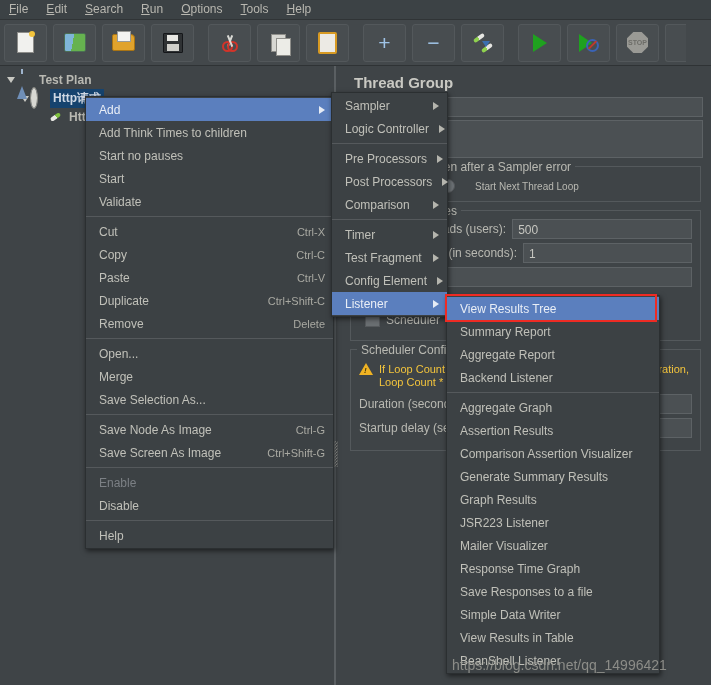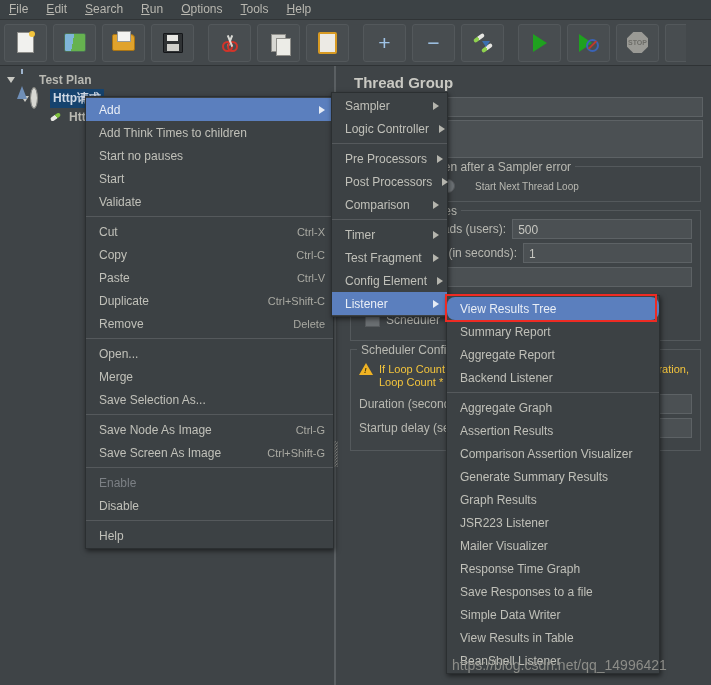--- a/index.html
+++ b/index.html
@@ -156,21 +156,21 @@
     width:0;height:0;margin-left:10px;
     border-top:4.5px solid transparent;border-bottom:4.5px solid transparent;
     border-left:6px solid #b5b5ae;
   }
   .menu .item.hl .arrow{border-left-color:#e6ecf5;}
   .menu .sep{height:1px;background:#55595c;margin:3px 0;}
 
   #menu-main{left:85px;top:96px;width:247px;}
   #menu-add{left:331px;top:92px;width:115px;}
   #menu-listener{left:446px;top:295px;width:212px;}
-  #menu-listener .item{height:23px;border-radius:8px;}
+  #menu-listener .item{height:23px;}
 
   .redbox{
     position:absolute;border:2px solid #ee2b24;z-index:60;pointer-events:none;
   }
   #redbox-listener{left:445px;top:294px;width:208px;height:24px;}
 
   .watermark{
     position:absolute;left:452px;top:657px;font-size:14px;color:#9a9a94;
     opacity:.85;white-space:nowrap;z-index:70;
   }

